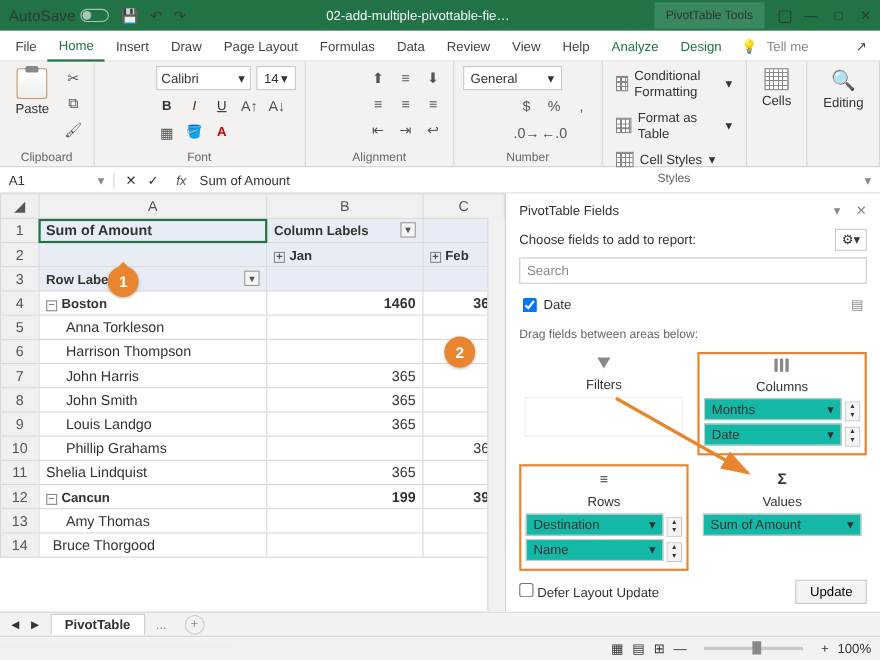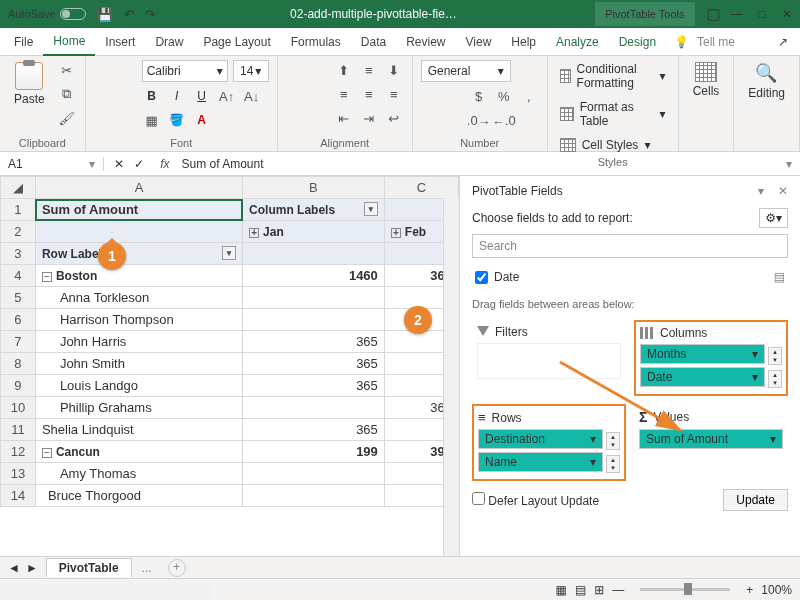--- a/index.html
+++ b/index.html
@@ -1,18 +1,18 @@
 <!DOCTYPE html>
 <html><head>
 <meta charset="utf-8">
 <style>
 *{margin:0;padding:0;box-sizing:border-box;font-family:'Segoe UI',sans-serif;font-size:12px;color:#333;}
 body{width:800px;height:600px;background:#fff;overflow:hidden;}
 .titlebar{height:28px;background:#217346;display:flex;align-items:center;color:#fff;padding:0 8px;}
-.titlebar .autosave{font-size:11px;opacity:.9;}
+.titlebar .autosave{font-size:14px;opacity:.9;}
 .titlebar .toggle{width:26px;height:12px;border:1px solid rgba(255,255,255,.6);border-radius:6px;margin:0 4px;position:relative;}
 .titlebar .toggle::after{content:"";width:8px;height:8px;border-radius:50%;background:rgba(255,255,255,.6);position:absolute;left:1px;top:1px;}
 .titlebar .qat{display:flex;gap:10px;margin-left:8px;align-items:center;}
 .titlebar .qat span{opacity:.9;font-size:13px;}
 .titlebar .title{flex:1;text-align:center;font-size:12px;color:#fff;opacity:.95;}
 .titlebar .tool-tab{background:#39885f;padding:6px 10px;font-size:11px;margin-left:4px;}
 .titlebar .winbtns{display:flex;gap:16px;font-size:14px;margin-left:10px;}
 .ribbontabs{height:28px;background:#fff;display:flex;align-items:center;border-bottom:1px solid #d4d4d4;padding:0 4px;justify-content:space-between;}
 .ribbontabs .tab{padding:6px 10px;font-size:12px;color:#444;cursor:pointer;}
 .ribbontabs .tab.active{color:#217346;border-bottom:2px solid #217346;}
@@ -59,21 +59,21 @@
 .pane{width:340px;background:#fff;padding:8px 12px;display:flex;flex-direction:column;position:relative;}
 .pane-title{font-size:17px;color:#217346;display:flex;align-items:center;justify-content:space-between;}
 .pane-sub{font-size:12px;color:#555;margin:10px 0 6px;display:flex;justify-content:space-between;align-items:center;}
 .search{border:1px solid #c8c8c8;padding:4px 6px;color:#888;font-size:12px;margin-bottom:8px;}
 .field-item{display:flex;align-items:center;gap:6px;padding:3px 2px;font-size:12px;border:1px solid transparent;}
 .field-item input{width:13px;height:13px;}
 .drag-label{font-size:11px;color:#666;margin:10px 0 6px;}
 .areas{display:grid;grid-template-columns:1fr 1fr;gap:8px;margin-top:4px;}
 .area{border:1px solid transparent;padding:4px;}
 .area.hl{border:2px solid #e8852e;}
-.area-h{font-size:12px;color:#555;display:flex;align-items:center;gap:6px;margin-bottom:4px;}
+.area-h{font-size:12px;color:#555;display:flex;align-items:center;gap:6px;margin-bottom:4px;flex-direction:column;}
 .area-item{border:1px solid #c8c8c8;background:#14b8a6;padding:2px 6px;font-size:11px;display:flex;align-items:center;justify-content:space-between;margin-bottom:3px;}
 .spin{display:flex;flex-direction:column;margin-left:3px;border:1px solid #c8c8c8;}
 .spin span{width:12px;height:8px;font-size:7px;text-align:center;line-height:8px;background:#f4f4f4;}
 .area-row{display:flex;align-items:center;}
 .defer{font-size:11px;color:#555;display:flex;align-items:center;gap:6px;margin-top:8px;justify-content:space-between;}
 .update-btn{border:1px solid #c8c8c8;background:#f4f4f4;padding:3px 12px;color:#000000;}
 .arrow{position:absolute;top:176px;left:90px;width:140px;height:90px;pointer-events:none;}
 .tabs{height:22px;border-top:1px solid #d4d4d4;display:flex;align-items:center;background:#f3f2f1;}
 .tabs .nav{display:flex;gap:6px;padding:0 8px;color:#888;}
 .tabs .sheet-tab{background:#fff;border:1px solid #ccc;border-bottom:none;padding:2px 12px;font-weight:bold;font-size:12px;}

